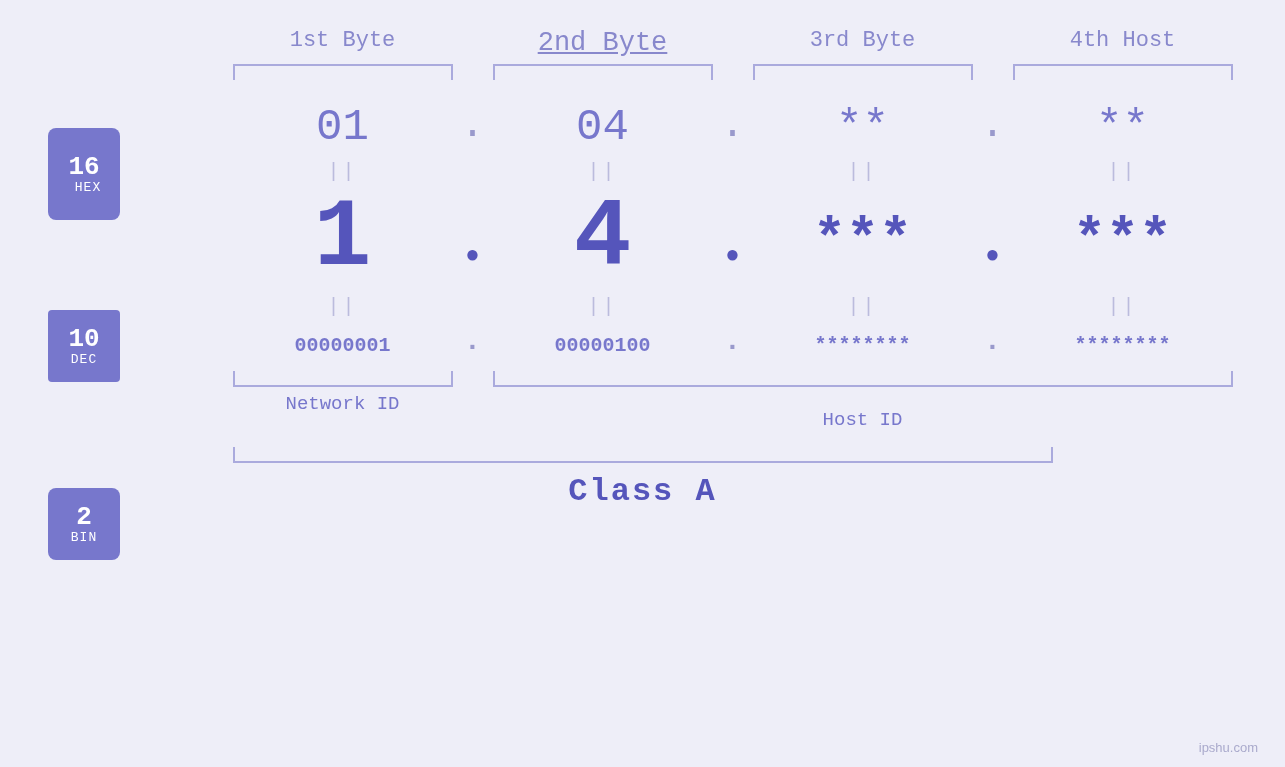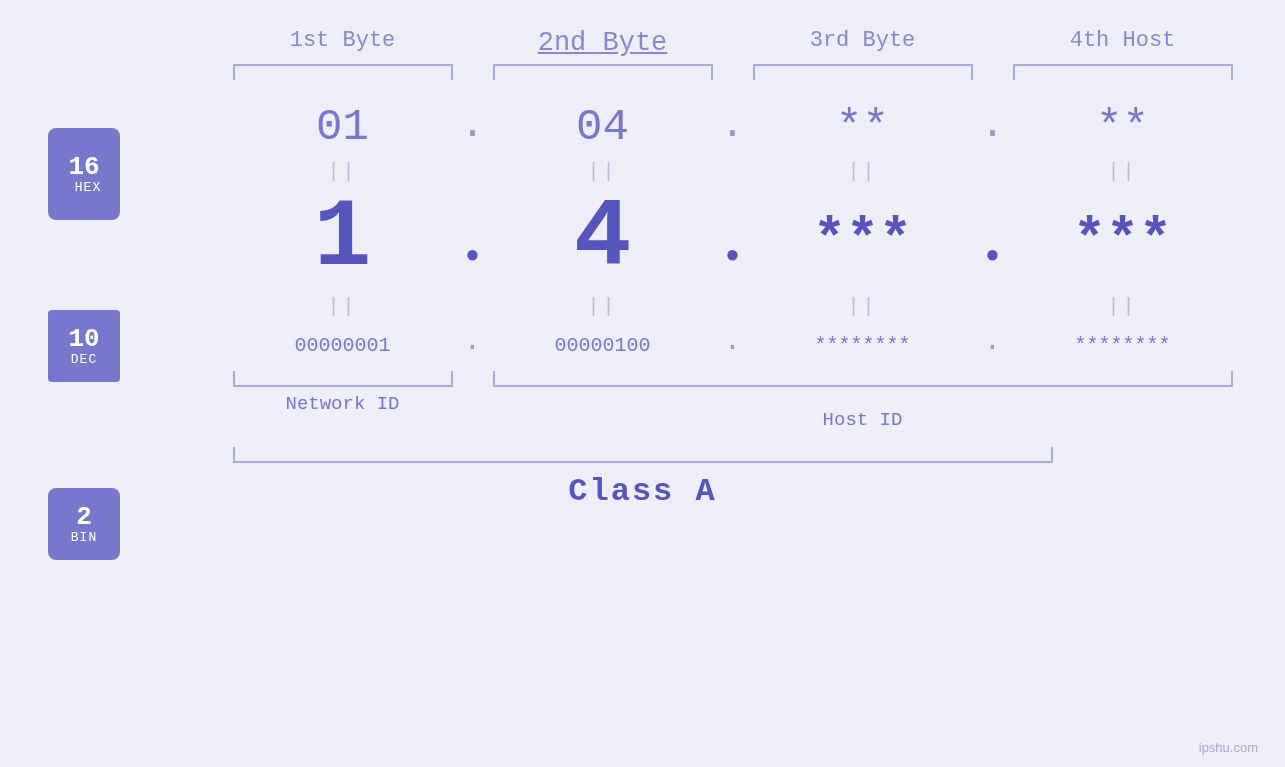--- a/index.html
+++ b/index.html
@@ -80,21 +80,21 @@
   <div style="width: 820px; margin: 0 auto; margin-top: 8px; display: grid; grid-template-columns: 220px 40px 220px 40px 220px 40px 220px;">
     <div style="text-align:center; color:#bbbbdd; font-size:20px; letter-spacing:3px;">||</div>
     <div></div>
     <div style="text-align:center; color:#bbbbdd; font-size:20px; letter-spacing:3px;">||</div>
     <div></div>
     <div style="text-align:center; color:#bbbbdd; font-size:20px; letter-spacing:3px;">||</div>
     <div></div>
     <div style="text-align:center; color:#bbbbdd; font-size:20px; letter-spacing:3px;">||</div>
   </div>
 
-  <div style="width: 820px; margin: 0 auto; margin-top: 8px; display: grid; grid-template-columns: 220px 40px 220px 40px 220px 40px 220px; align-items: flex-end;">
+  <div style="width: 820px; margin: 0 auto; margin-top: 8px; display: grid; grid-template-columns: 220px 40px 220px 40px 220px 40px 220px; align-items: flex-end; font-weight: bold;">
     <div style="text-align:center; color:#7777cc; font-size:20px; font-family:'Courier New',monospace;">00000001</div>
     <div style="text-align:center; color:#9999cc; font-size:28px; padding-bottom:0px;">.</div>
     <div style="text-align:center; color:#7777cc; font-size:20px; font-family:'Courier New',monospace;">00000100</div>
     <div style="text-align:center; color:#9999cc; font-size:28px; padding-bottom:0px;">.</div>
     <div style="text-align:center; color:#7777cc; font-size:20px; font-family:'Courier New',monospace;">********</div>
     <div style="text-align:center; color:#9999cc; font-size:28px; padding-bottom:0px;">.</div>
     <div style="text-align:center; color:#7777cc; font-size:20px; font-family:'Courier New',monospace;">********</div>
   </div>
 
   <div style="width: 820px; margin: 0 auto; margin-top: 14px; display: grid; grid-template-columns: 220px 40px 220px 40px 220px 40px 220px;">

